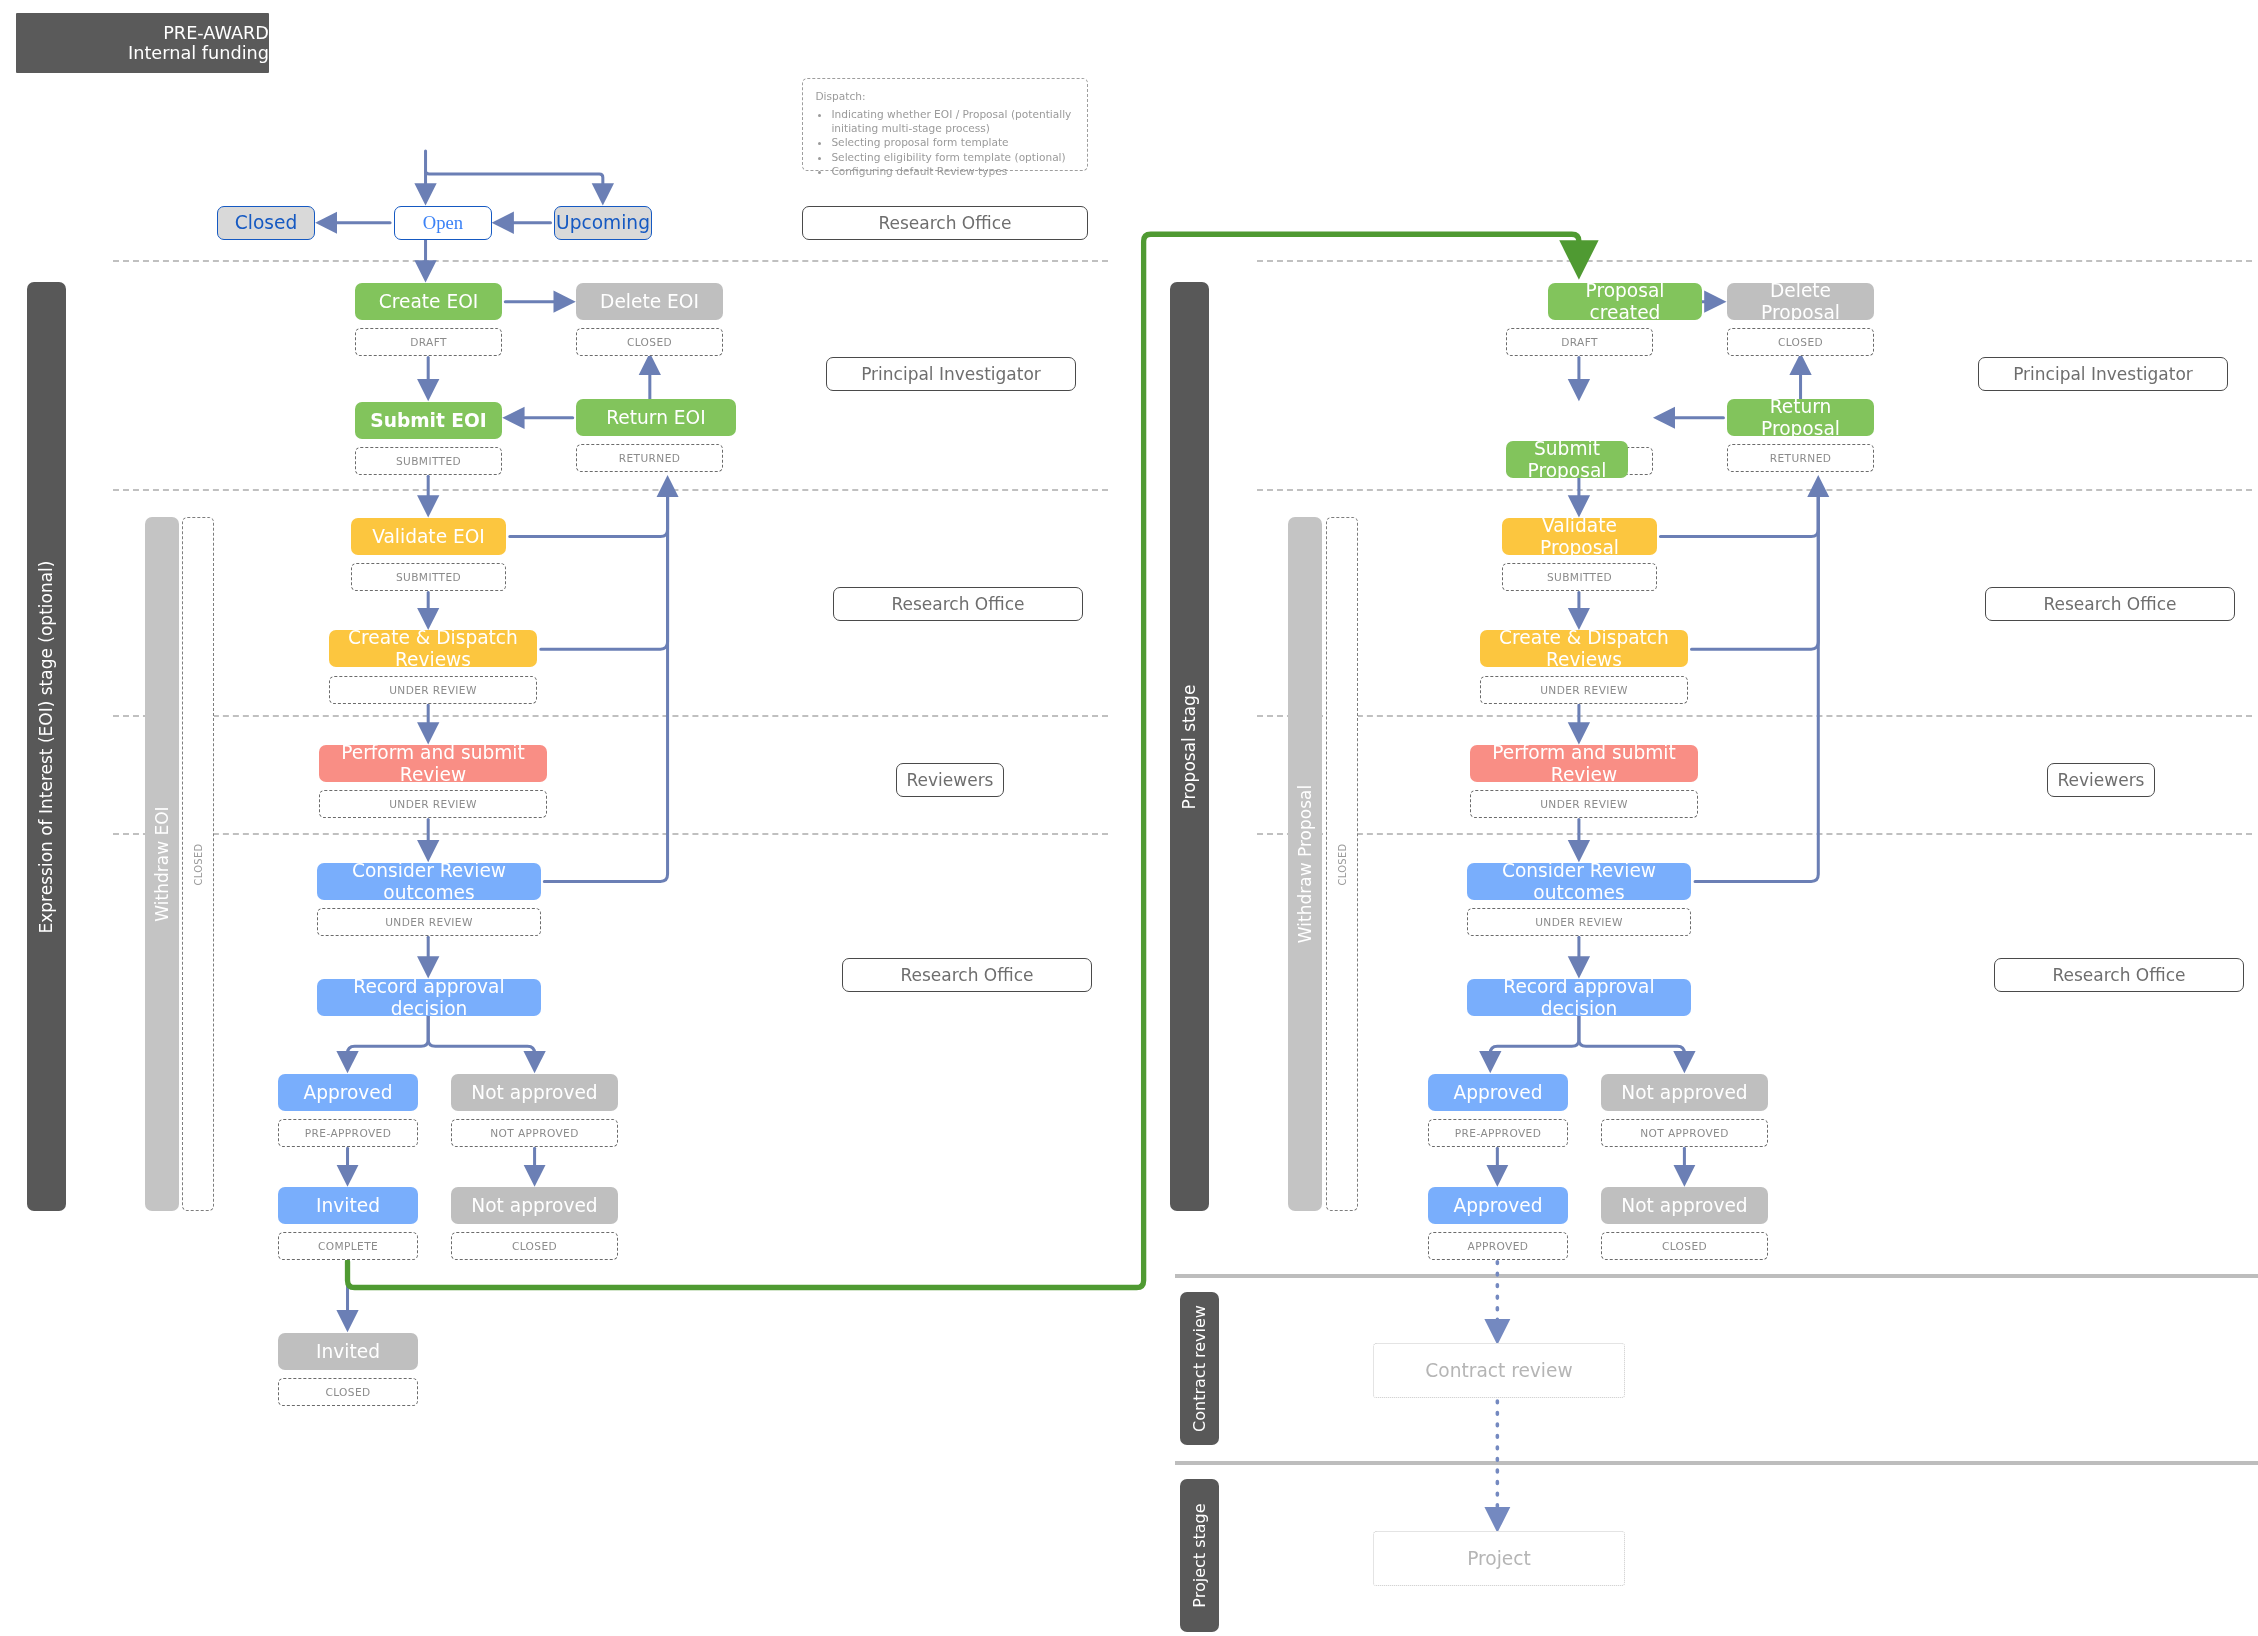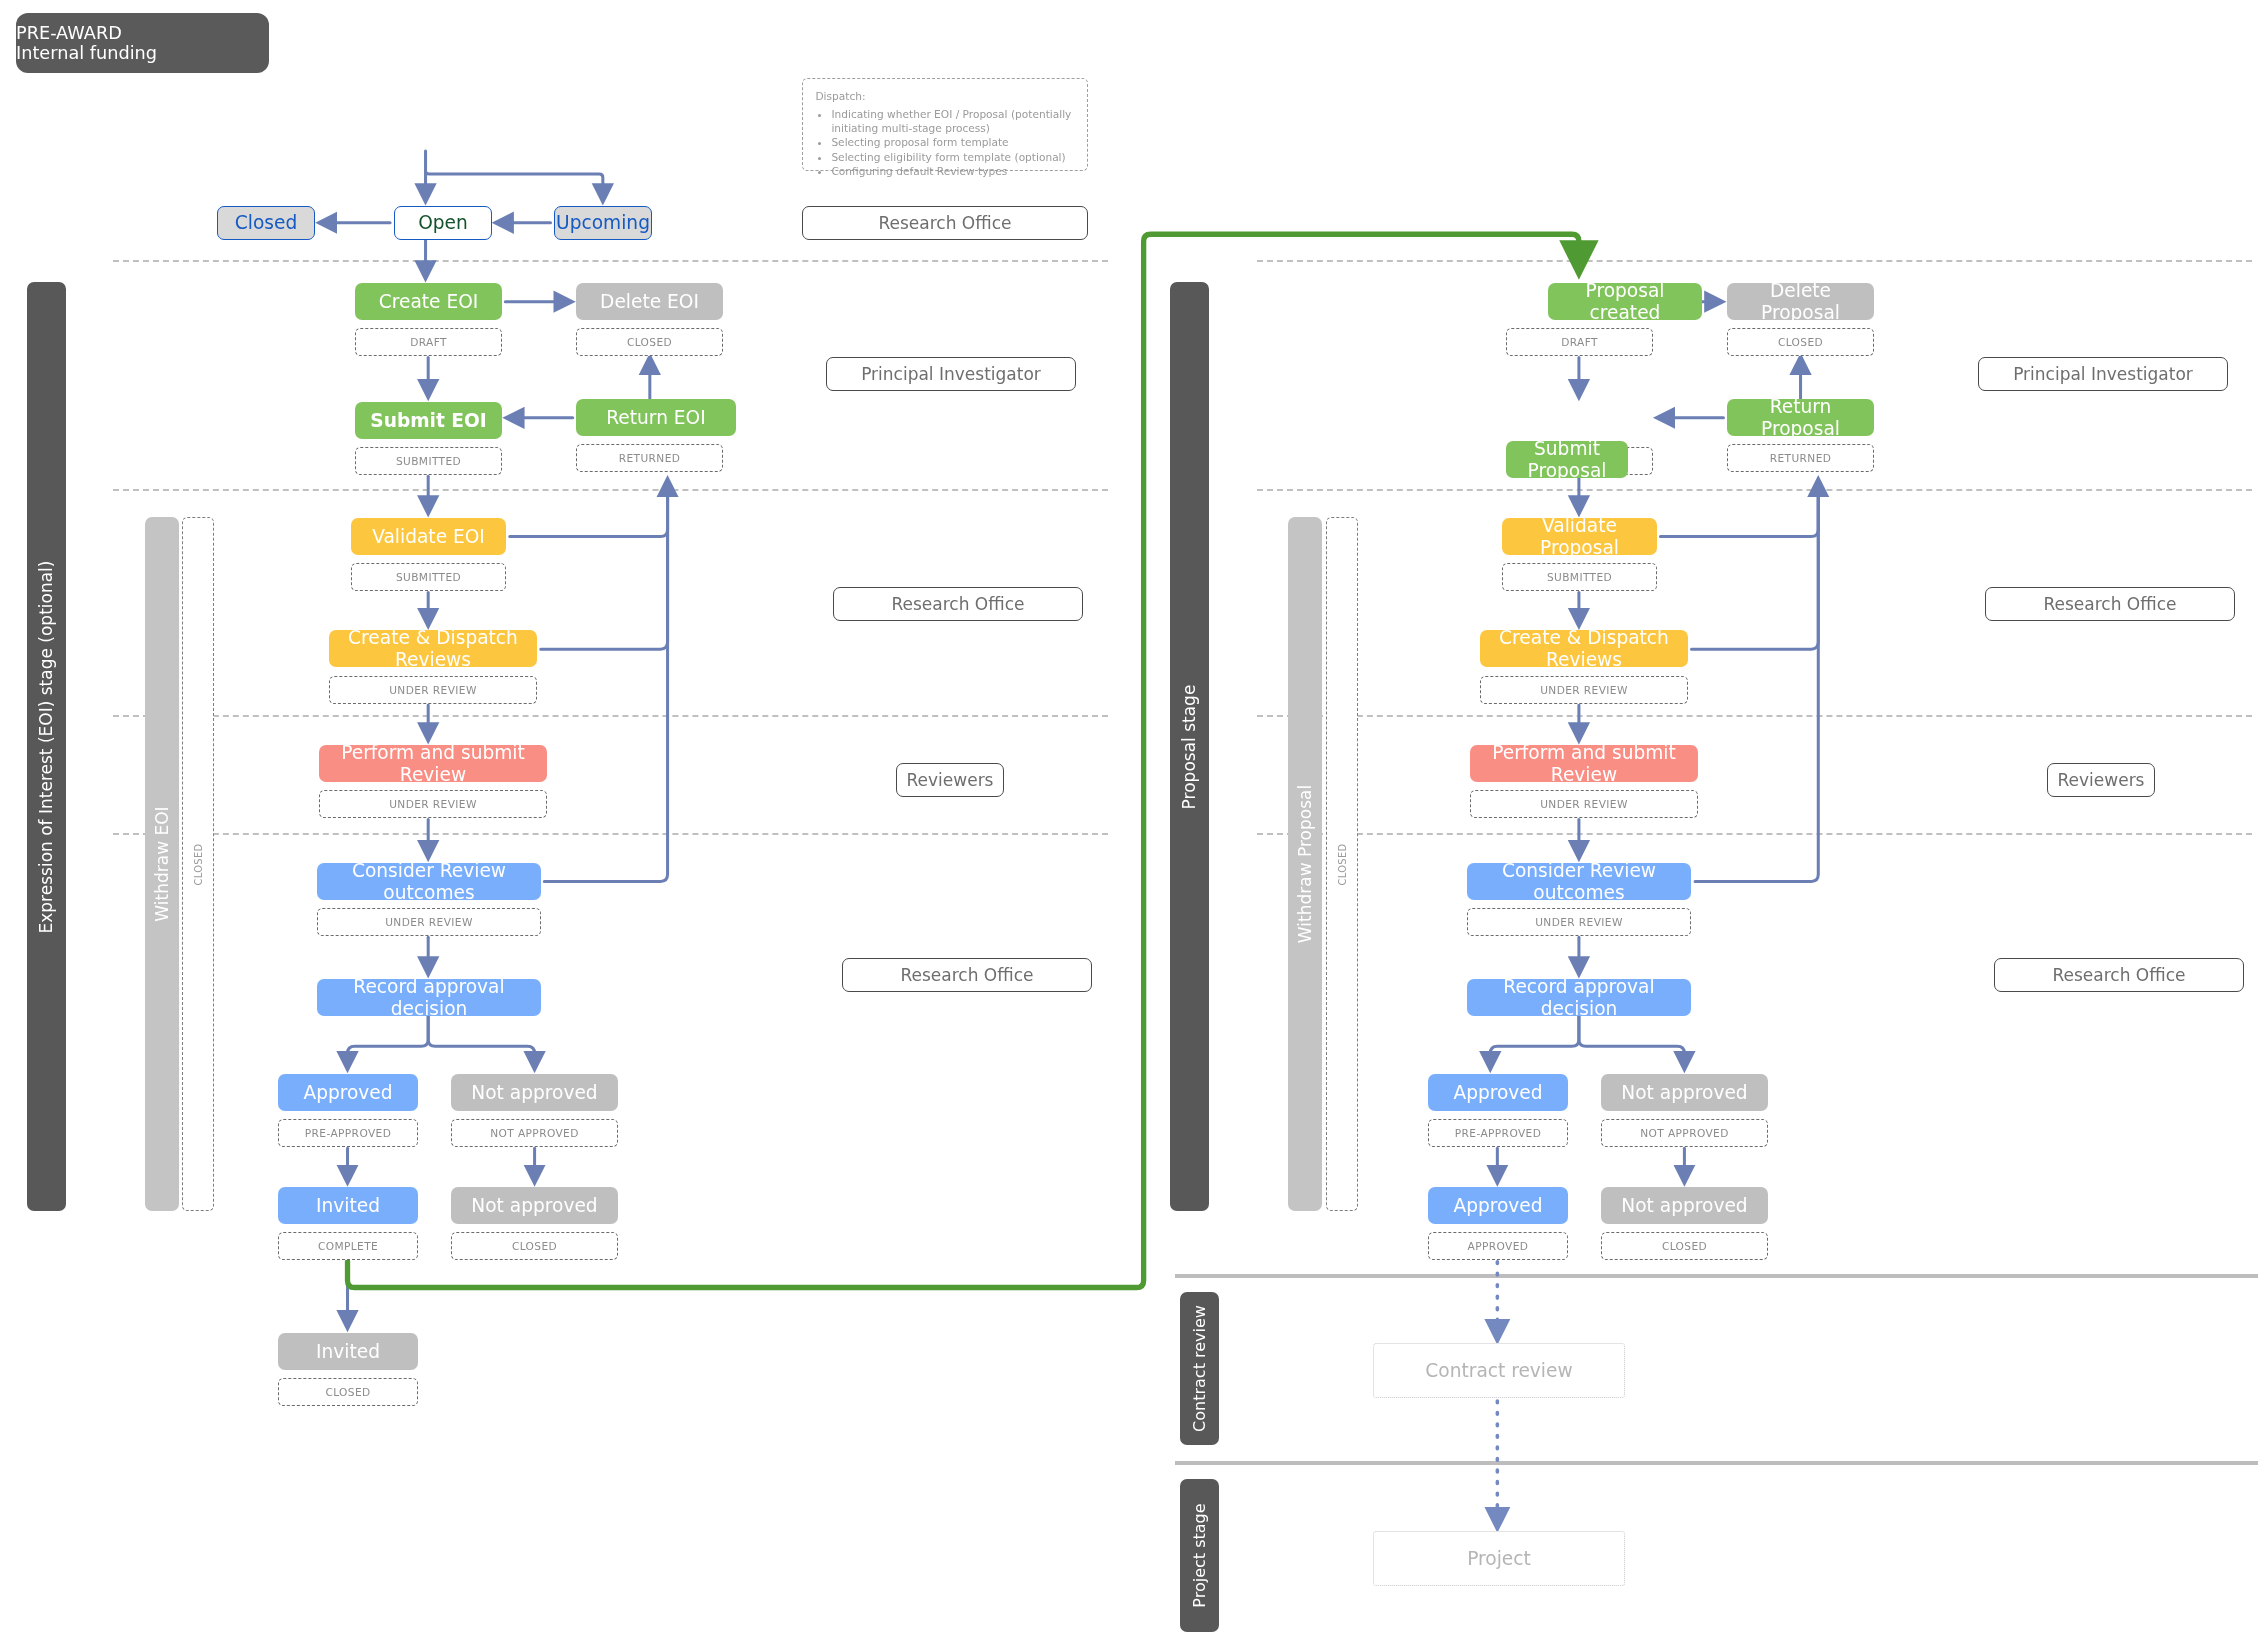--- a/index.html
+++ b/index.html
@@ -12,21 +12,21 @@
     display:flex;align-items:center;justify-content:center;
     border-radius:7px;color:#ffffff;text-align:center;
     font-size:18.6px;line-height:1.15;padding:0 5.3px;z-index:6;
   }
   .n-green{background:#82c45c;}
   .n-grey{background:#bfbfbf;}
   .n-amber{background:#fcc63f;}
   .n-red{background:#f98e85;}
   .n-blue{background:#79aefc;}
   .n-royal{background:#1559c2;}
-  .n-white{background:#ffffff;border:1.8px solid #1559c2;color:#14532d;}
+  .n-white{background:#ffffff;border:1.8px solid #1559c2;color:#3b82f6;font-family:Liberation Serif, serif;}
   .n-greyb{background:#d9d9d9;border:1.8px solid #1559c2;color:#1559c2;}
 
   
   .chip{
     position:absolute;box-sizing:border-box;
     border:1.8px dashed #6b6b6b;border-radius:5.3px;background:#fff;
     display:flex;align-items:center;justify-content:center;
     color:#8b8b8b;font-size:10.6px;letter-spacing:0.4px;z-index:5;
   }
 
@@ -59,22 +59,22 @@
   
   .vchip{
     position:absolute;box-sizing:border-box;background:#fff;
     border:1.8px dashed #7d7d7d;border-radius:5.3px;
     display:flex;align-items:center;justify-content:center;z-index:3;
   }
   .vchip span{color:#9a9a9a;font-size:9.8px;letter-spacing:0.4px;white-space:nowrap;transform:rotate(-90deg);}
 
   
   .hdr{
-    position:absolute;box-sizing:border-box;background:#5a5a5a;border-radius:12px;
-    display:flex;flex-direction:column;align-items:flex-start;justify-content:center;
+    position:absolute;box-sizing:border-box;background:#5a5a5a;border-radius:1px;
+    display:flex;flex-direction:column;align-items:flex-end;justify-content:center;
     color:#fff;z-index:6;
   }
   .hdr .l1{font-size:17.7px;}
   .hdr .l2{font-size:17.7px;}
 
   
   .note{
     position:absolute;box-sizing:border-box;background:#fff;
     border:1.8px dashed #9e9e9e;border-radius:5.3px;padding:10.6px 12.4px;z-index:6;
   }

